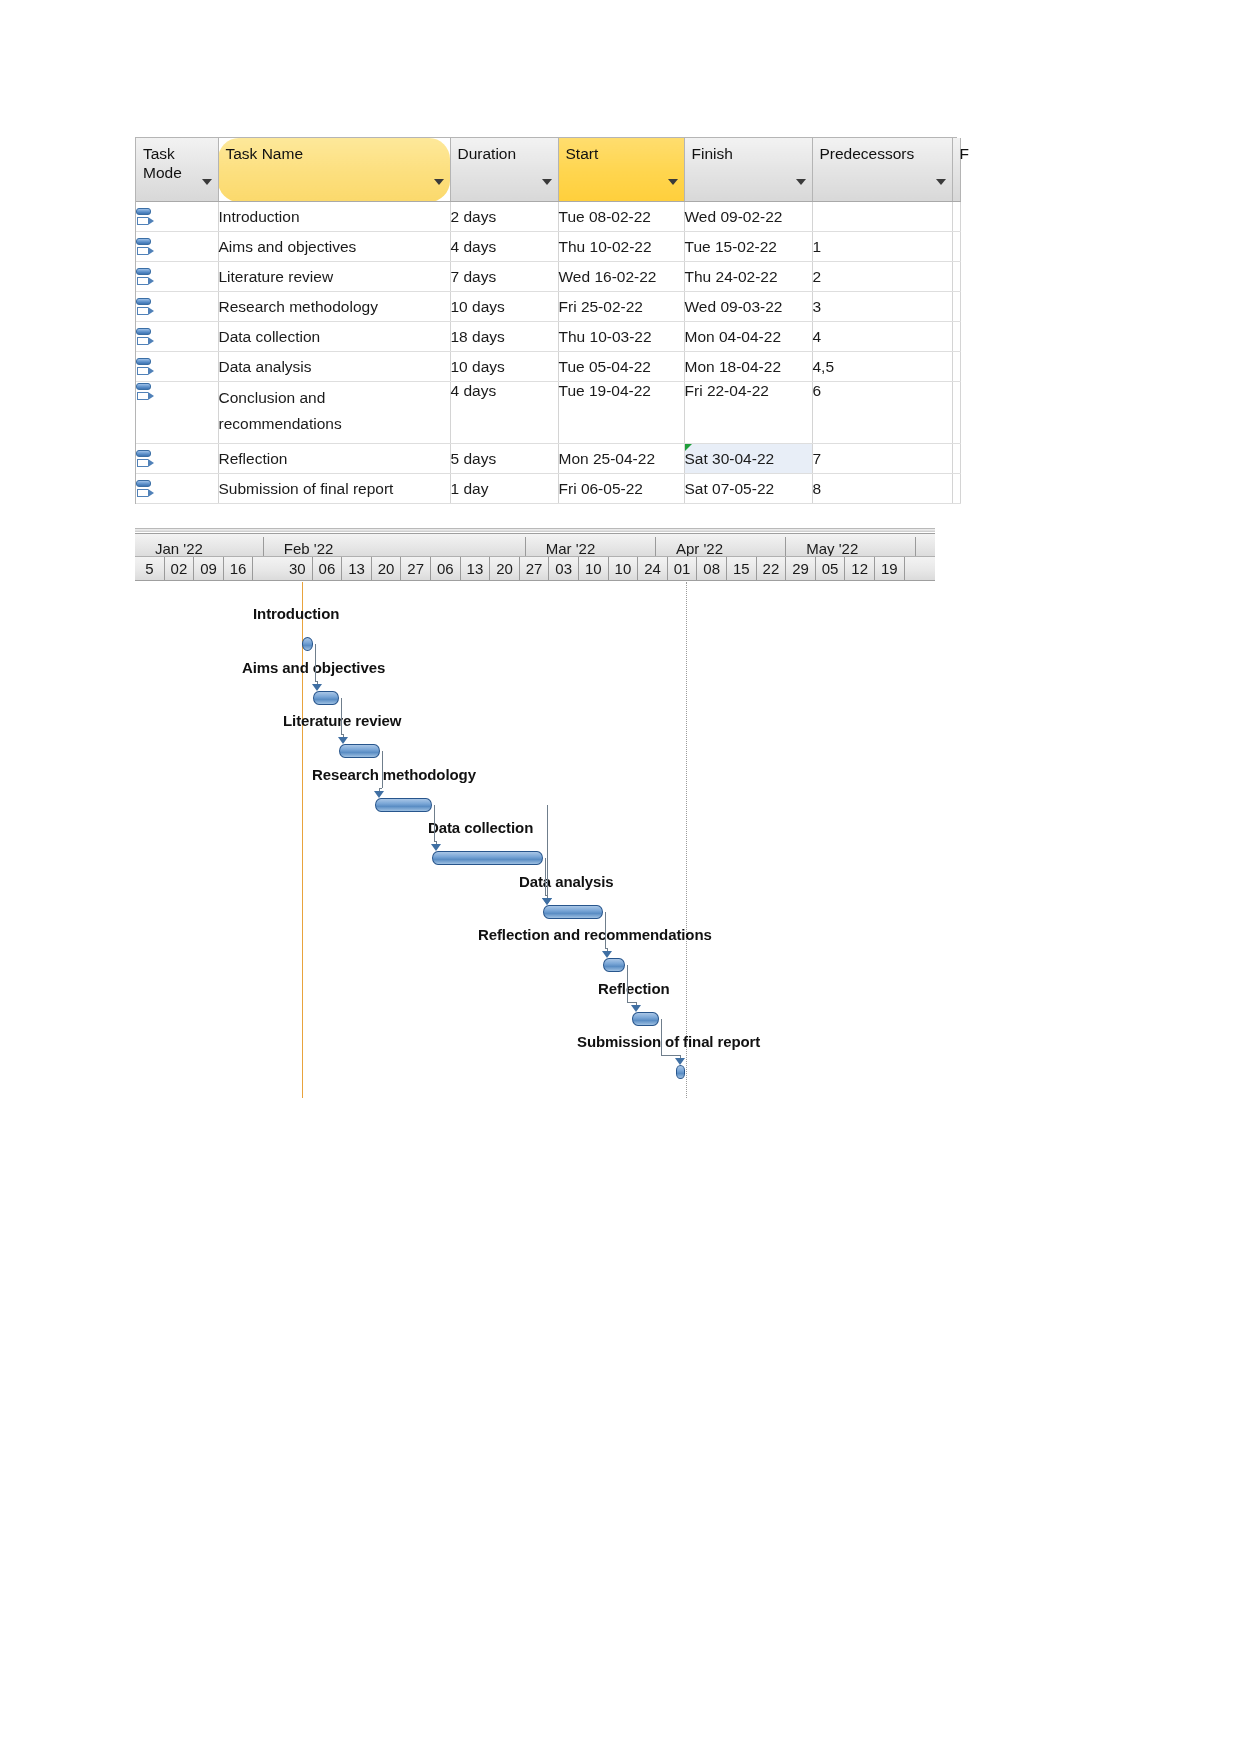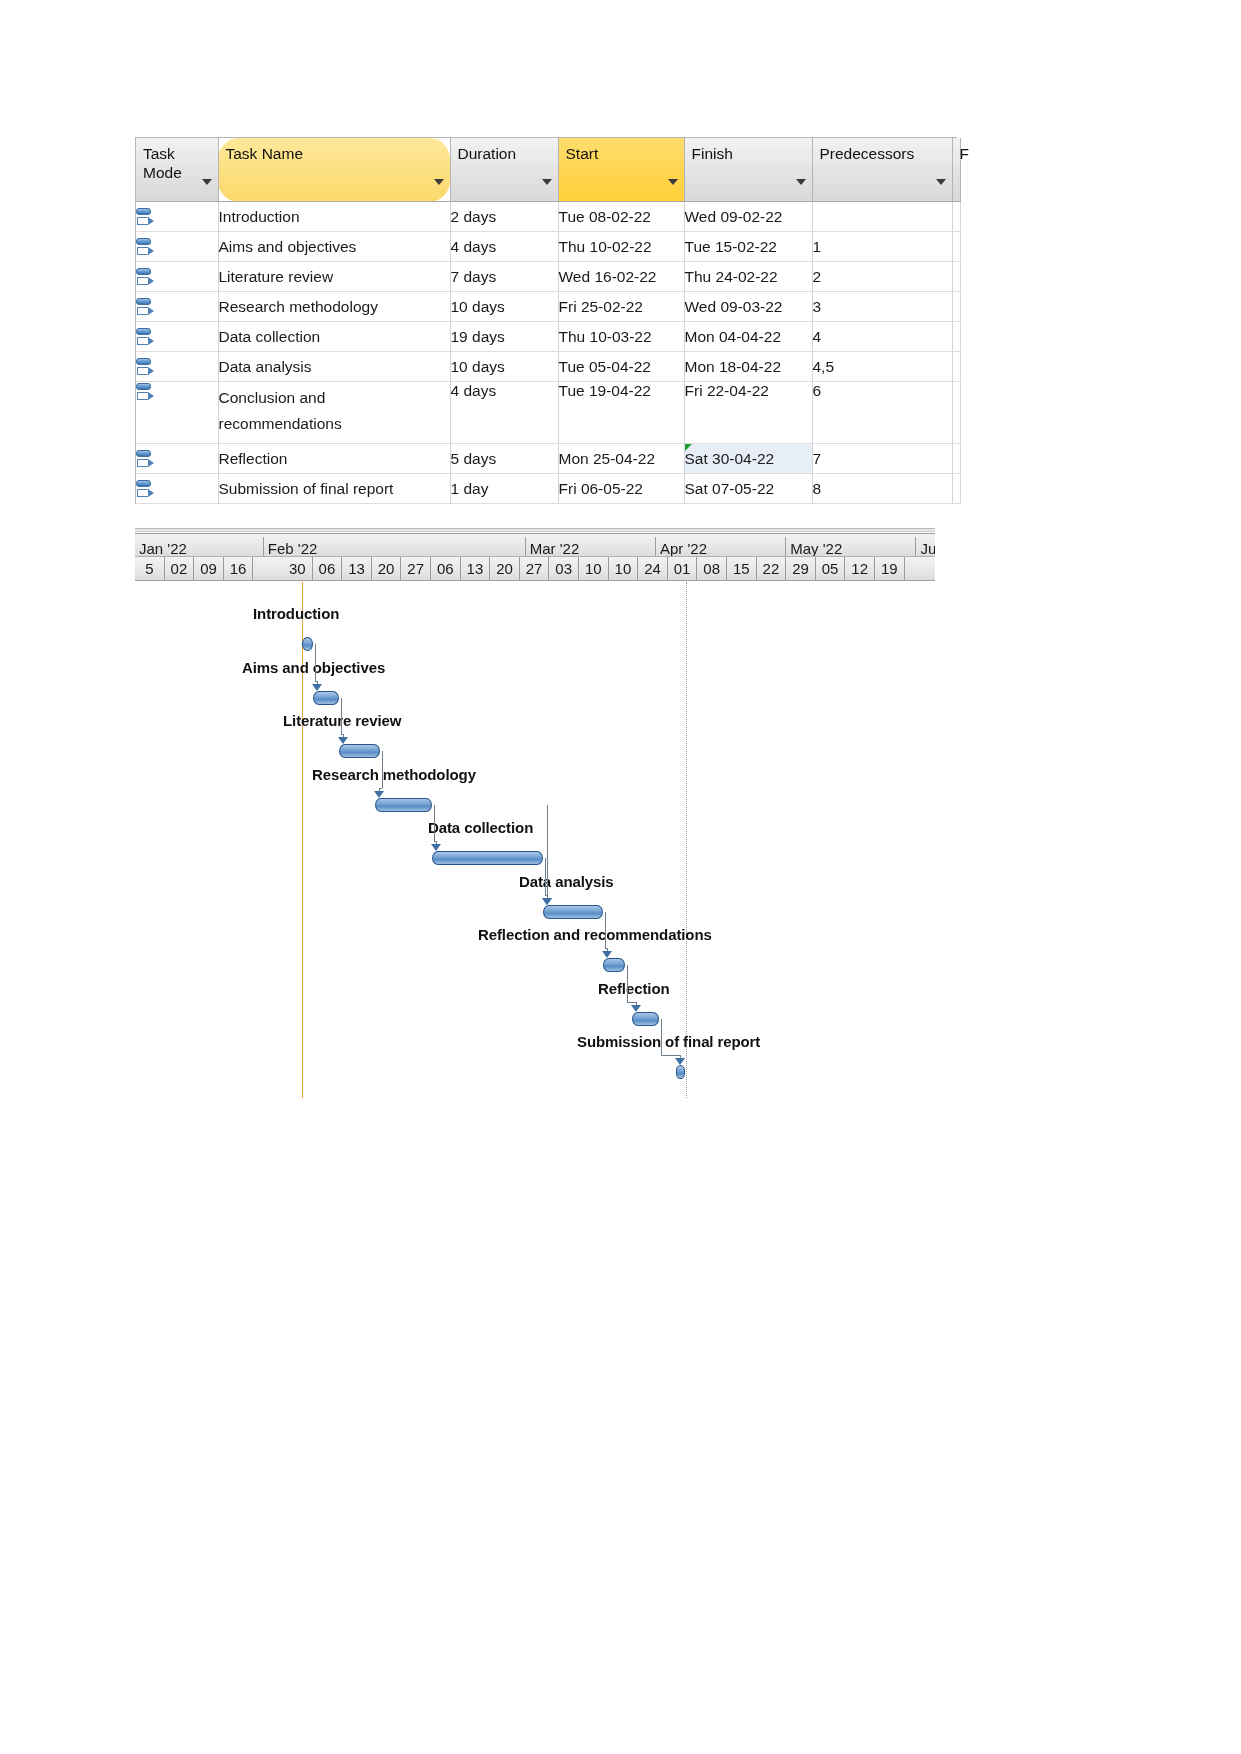--- a/index.html
+++ b/index.html
@@ -133,21 +133,21 @@
     border-top:1px solid #9f9f9f;
     border-bottom:1px solid #b0b0b0;
     box-sizing:border-box;
     overflow:hidden;
   }
   .month-cell{
     position:absolute;top:3px;height:100%;
     border-right:1px solid #9a9a9a;
     box-sizing:border-box;
     font-size:15px;color:#1a1a1a;
-    line-height:23px;padding-left:4px;
+    line-height:23px;padding-left:20px;
     white-space:nowrap;
   }
   .tl-weeks{
     position:absolute;left:0;top:29px;height:24px;width:800px;
     background:linear-gradient(to bottom,#f3f3f3 0%,#e7e7e7 60%,#dbdbdb 100%);
     border-bottom:1px solid #9f9f9f;
     box-sizing:border-box;
     overflow:hidden;
   }
   .week-cell{
@@ -275,21 +275,21 @@
           <td class="td-name">Research methodology</td>
           <td class="td-dur">10 days</td>
           <td class="td-start">Fri 25-02-22</td>
           <td class="td-finish">Wed 09-03-22</td>
           <td class="td-pred">3</td>
           <td class="td-extra"></td>
         </tr>
         <tr>
           <td class="td-mode"><span class="mode-icon"><span class="pin"></span><span class="arw"></span></span></td>
           <td class="td-name">Data collection</td>
-          <td class="td-dur">19 days</td>
+          <td class="td-dur">18 days</td>
           <td class="td-start">Thu 10-03-22</td>
           <td class="td-finish">Mon 04-04-22</td>
           <td class="td-pred">4</td>
           <td class="td-extra"></td>
         </tr>
         <tr>
           <td class="td-mode"><span class="mode-icon"><span class="pin"></span><span class="arw"></span></span></td>
           <td class="td-name">Data analysis</td>
           <td class="td-dur">10 days</td>
           <td class="td-start">Tue 05-04-22</td>

